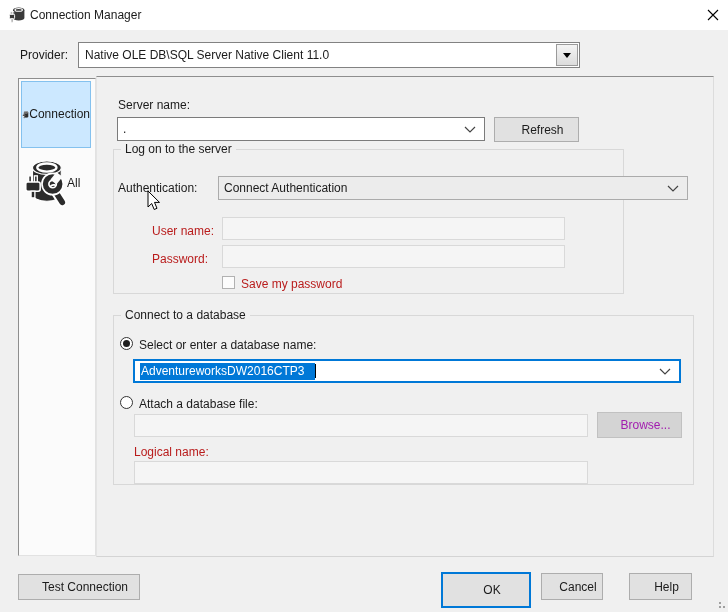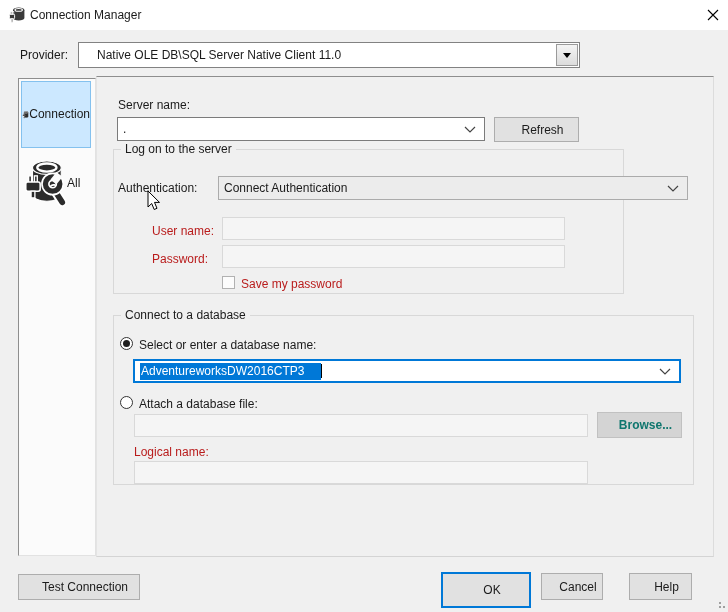--- a/index.html
+++ b/index.html
@@ -10,21 +10,21 @@
     font-size:12px;color:#1b1b1b;
     -webkit-font-smoothing:antialiased;
   }
   .abs{position:absolute;}
   
   .titlebar{left:0;top:0;width:728px;height:30px;background:#ffffff;padding-left:48px;}
   .title-text{left:30px;top:8px;}
   .close-btn{left:700px;top:3px;width:26px;height:24px;display:flex;align-items:center;justify-content:center;cursor:default;}
   
   .combo-classic{background:#ffffff;border:1px solid #828282;display:flex;align-items:center;}
-  .combo-classic .val{padding-left:18px;white-space:nowrap;overflow:hidden;}
+  .combo-classic .val{padding-left:6px;white-space:nowrap;overflow:hidden;}
   .dd-btn{position:absolute;right:1px;top:1px;bottom:1px;width:20px;background:linear-gradient(#f4f4f4,#dcdcdc);border:1px solid #9a9a9a;display:flex;align-items:center;justify-content:center;}
   .tri-down{width:0;height:0;border-left:4px solid transparent;border-right:4px solid transparent;border-top:5px solid #000;}
   
   .sidebar{left:18px;top:78px;width:78px;height:478px;background:#fbfbfb;border:1px solid;border-color:#8e8e8e #e2e2e2 #e2e2e2 #8e8e8e;box-sizing:border-box;}
   .side-item{position:absolute;left:2px;width:70px;height:67px;display:flex;align-items:center;justify-content:flex-start;box-sizing:border-box;}
   .side-item.selected{background:#cce8ff;border:1px solid #84c1ee;}
   .side-label{margin-top:-2px;}
   .mainpanel{left:96px;top:76px;width:618px;height:481px;background:#f0f0f0;border:1px solid;border-color:#8e8e8e #dcdcdc #d4d4d4 #e4e4e4;box-sizing:border-box;}
   
   .groupbox{border:1px solid #d8d8d8;box-sizing:border-box;}
@@ -33,27 +33,27 @@
   .combo-flat{box-sizing:border-box;display:flex;align-items:center;padding-left:5px;}
   .combo-white{background:#ffffff;border:1px solid #7b7b7b;}
   .combo-gray{background:#ececec;border:1px solid #ababab;}
   .combo-focus{background:#ffffff;border:2px solid #0078d7;}
   .chev{position:absolute;right:8px;top:50%;margin-top:-3px;}
   .txt-input{box-sizing:border-box;background:#f5f5f5;border:1px solid #d9d9d9;font:inherit;color:#7a7a7a;padding:0 4px;}
   .dis{color:#b91c1c;}
   
   .btn{box-sizing:border-box;background:#e1e1e1;border:1px solid #adadad;display:flex;align-items:center;justify-content:center;font:inherit;color:#1b1b1b;padding-left:18px;}
   .btn-default{border:2px solid #0078d7;}
-  .btn-disabled{background:#d4d4d4;border:1px solid #c1c1c1;color:#0f766e;font-weight:bold;}
+  .btn-disabled{background:#d4d4d4;border:1px solid #c1c1c1;color:#a21caf;}
   
   .radio{width:13px;height:13px;border:1px solid #333;border-radius:50%;background:#fff;box-sizing:border-box;}
   .radio.checked::after{content:"";display:block;width:7px;height:7px;margin:2px;background:#1f1f1f;border-radius:50%;}
   .checkbox{width:13px;height:13px;border:1px solid #b1b1b1;background:#fcfcfc;box-sizing:border-box;}
   
-  .sel-text{background:#0078d7;color:#fff;padding:1px 17px 2px 1px;}
+  .sel-text{background:#0078d7;color:#fff;padding:1px 11px 2px 1px;}
   .caret{display:inline-block;width:1px;height:14px;background:#000;vertical-align:middle;}
   .grip-dot{position:absolute;width:2px;height:2px;background:#9f9f9f;}
 </style>
 </head>
 <body>
 
 <div class="abs titlebar">
   <svg class="abs" style="left:8px;top:6px" width="18" height="18" viewBox="0 0 18 18">
     <path d="M5 4 V12 A5.7 2.6 0 0 0 16.4 12 V4 Z" fill="#3a3a3a"></path>
     <ellipse cx="10.7" cy="4" rx="5.7" ry="2.6" fill="#3a3a3a"></ellipse>

